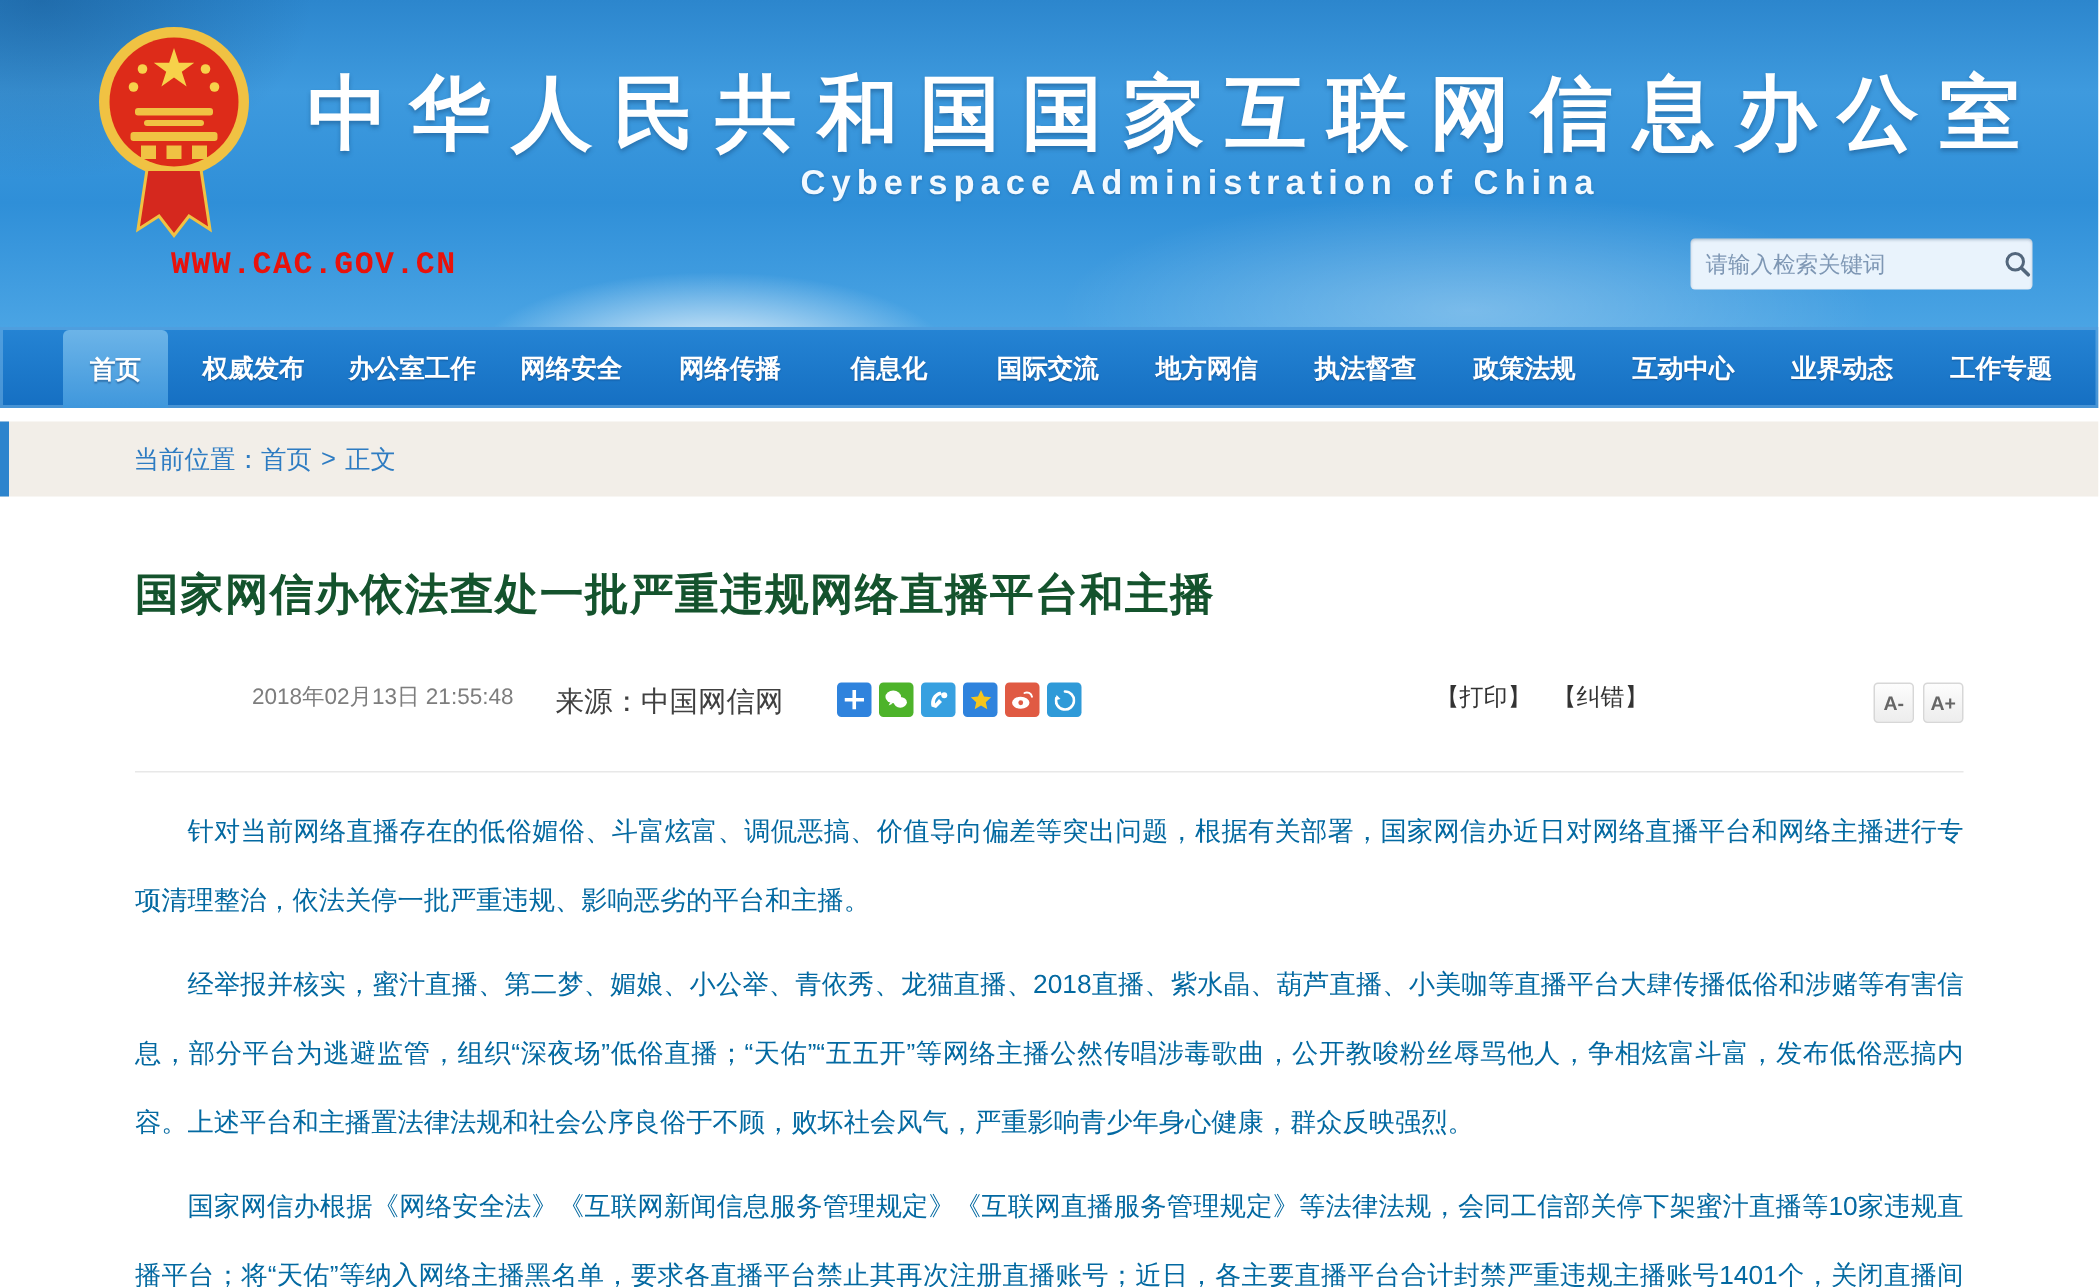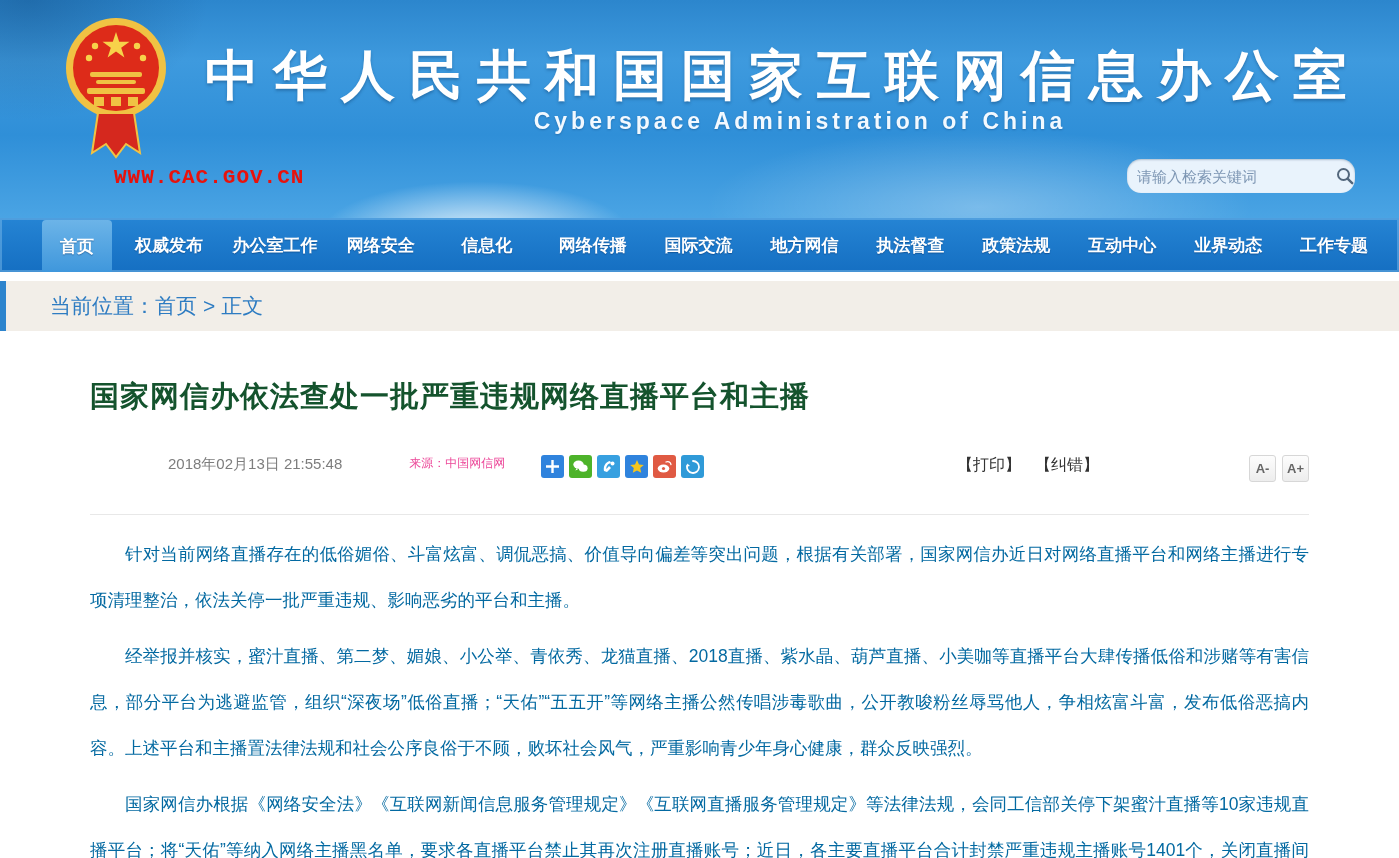--- a/index.html
+++ b/index.html
@@ -17,21 +17,21 @@
   .emblem { position:absolute; left:62px; top:10px; width:108px; height:150px; }
   .site-title { position:absolute; left:205px; top:40px; width:1190px;
     color:#fff; font-size:54px; font-weight:bold; letter-spacing:14px; white-space:nowrap;
     text-shadow:0 2px 3px rgba(20,70,120,.45); }
   .site-subtitle { position:absolute; left:205px; top:108px; width:1190px; text-align:center;
     color:#f2f9ff; font-size:23px; font-weight:bold; letter-spacing:4px;
     text-shadow:0 1px 2px rgba(20,70,120,.4); }
   .site-url { position:absolute; left:114px; top:166px; color:#e8120c;
     font-size:21px; font-weight:bold; letter-spacing:1px;font-family:Liberation Mono, monospace; }
   .search-box { position:absolute; right:44px; top:159px; width:228px; height:28px;
-    background:#e9f3fc; border-radius:14px; display:flex; align-items:center; padding:17px 10px;
+    background:#e9f3fc; border-radius:3px; display:flex; align-items:center; padding:17px 10px;
     box-shadow:0 1px 2px rgba(0,40,80,.25) inset; }
   .search-box input { flex:1; border:none; outline:none; background:transparent;
     font-size:15px; color:#3a5a7a; font-family:inherit; }
   .search-box input::placeholder { color:#7e97b4; }
   .search-btn { width:24px; height:24px; border:none; background:transparent; cursor:pointer;
     display:flex; align-items:center; justify-content:center; }
 
   
   .nav { width:100%; height:54px; background:linear-gradient(180deg,#2584d4,#156fc2);
     box-shadow: inset 0 0 0 2px rgba(130,190,235,.45);
@@ -39,32 +39,32 @@
   .nav-item { flex:1; display:flex; align-items:center; justify-content:center;
     color:#fff; font-size:17px; font-weight:bold; cursor:pointer; white-space:nowrap;
     text-shadow:0 1px 1px rgba(0,40,90,.4); }
   .nav-item.active { background:linear-gradient(180deg,#6cb4e8,#3f97dc);
     border-radius:4px 4px 0 0; margin:2px 4px 0 30px; padding:0 18px; flex:0 0 auto; }
 
   .nav-gap { height:9px; background:#fff; }
 
   
   .breadcrumb-bar { width:100%; height:50px; background:#f2eee8; display:flex; align-items:center;
-    padding-left:44px; font-size:21px; color:#2e7cc2; border-left:6px solid #2d84cd; }
+    padding-left:83px; font-size:17px; color:#2e7cc2; border-left:6px solid #2d84cd; }
   .breadcrumb-bar a { color:#2e7cc2; text-decoration:none; cursor:pointer; }
   .crumb-sep { margin:0 6px; color:#2e7cc2; }
 
   
   .article { padding:0 90px; }
   .article-title { margin-top:46px; text-align:left; font-size:29px; font-weight:bold;
     color:#14532d; letter-spacing:1px; }
   .meta-row { margin-top:38px; display:flex; align-items:flex-start; padding-bottom:32px;
     border-bottom:1px solid #e8e8e8; }
   .meta-date { margin-left:78px; color:#7d7d7d; font-size:15px; }
-  .meta-source { margin-left:67px; color:#ec4899; font-size:12px; }
+  .meta-source { margin-left:28px; color:#404040; font-size:19px; }
   .share-row { display:flex; margin-left:36px; gap:5px; }
   .share-icon { width:23px; height:23px; border-radius:3px; display:flex;
     align-items:center; justify-content:center; cursor:pointer; }
   .meta-print { margin-left:auto; color:#333; font-size:16px; display:flex; gap:14px; }
   .meta-print span { cursor:pointer; }
   .font-btns { margin-left:150px; display:flex; gap:6px; }
   .font-btn { width:27px; height:27px; border:1px solid #d7d7d7; border-radius:3px;
     background:linear-gradient(180deg,#fdfdfd,#ededed); color:#666; font-size:13px;
     font-weight:bold; cursor:pointer; font-family:inherit; }
 
@@ -106,22 +106,22 @@
       </svg>
     </button>
   </div>
 </header>
 
 <nav class="nav">
   <div class="nav-item active">首页</div>
   <div class="nav-item">权威发布</div>
   <div class="nav-item">办公室工作</div>
   <div class="nav-item">网络安全</div>
+  <div class="nav-item">网络传播</div>
   <div class="nav-item">信息化</div>
-  <div class="nav-item">网络传播</div>
   <div class="nav-item">国际交流</div>
   <div class="nav-item">地方网信</div>
   <div class="nav-item">执法督查</div>
   <div class="nav-item">政策法规</div>
   <div class="nav-item">互动中心</div>
   <div class="nav-item">业界动态</div>
   <div class="nav-item">工作专题</div>
 </nav>
 
 <div class="nav-gap"></div>

